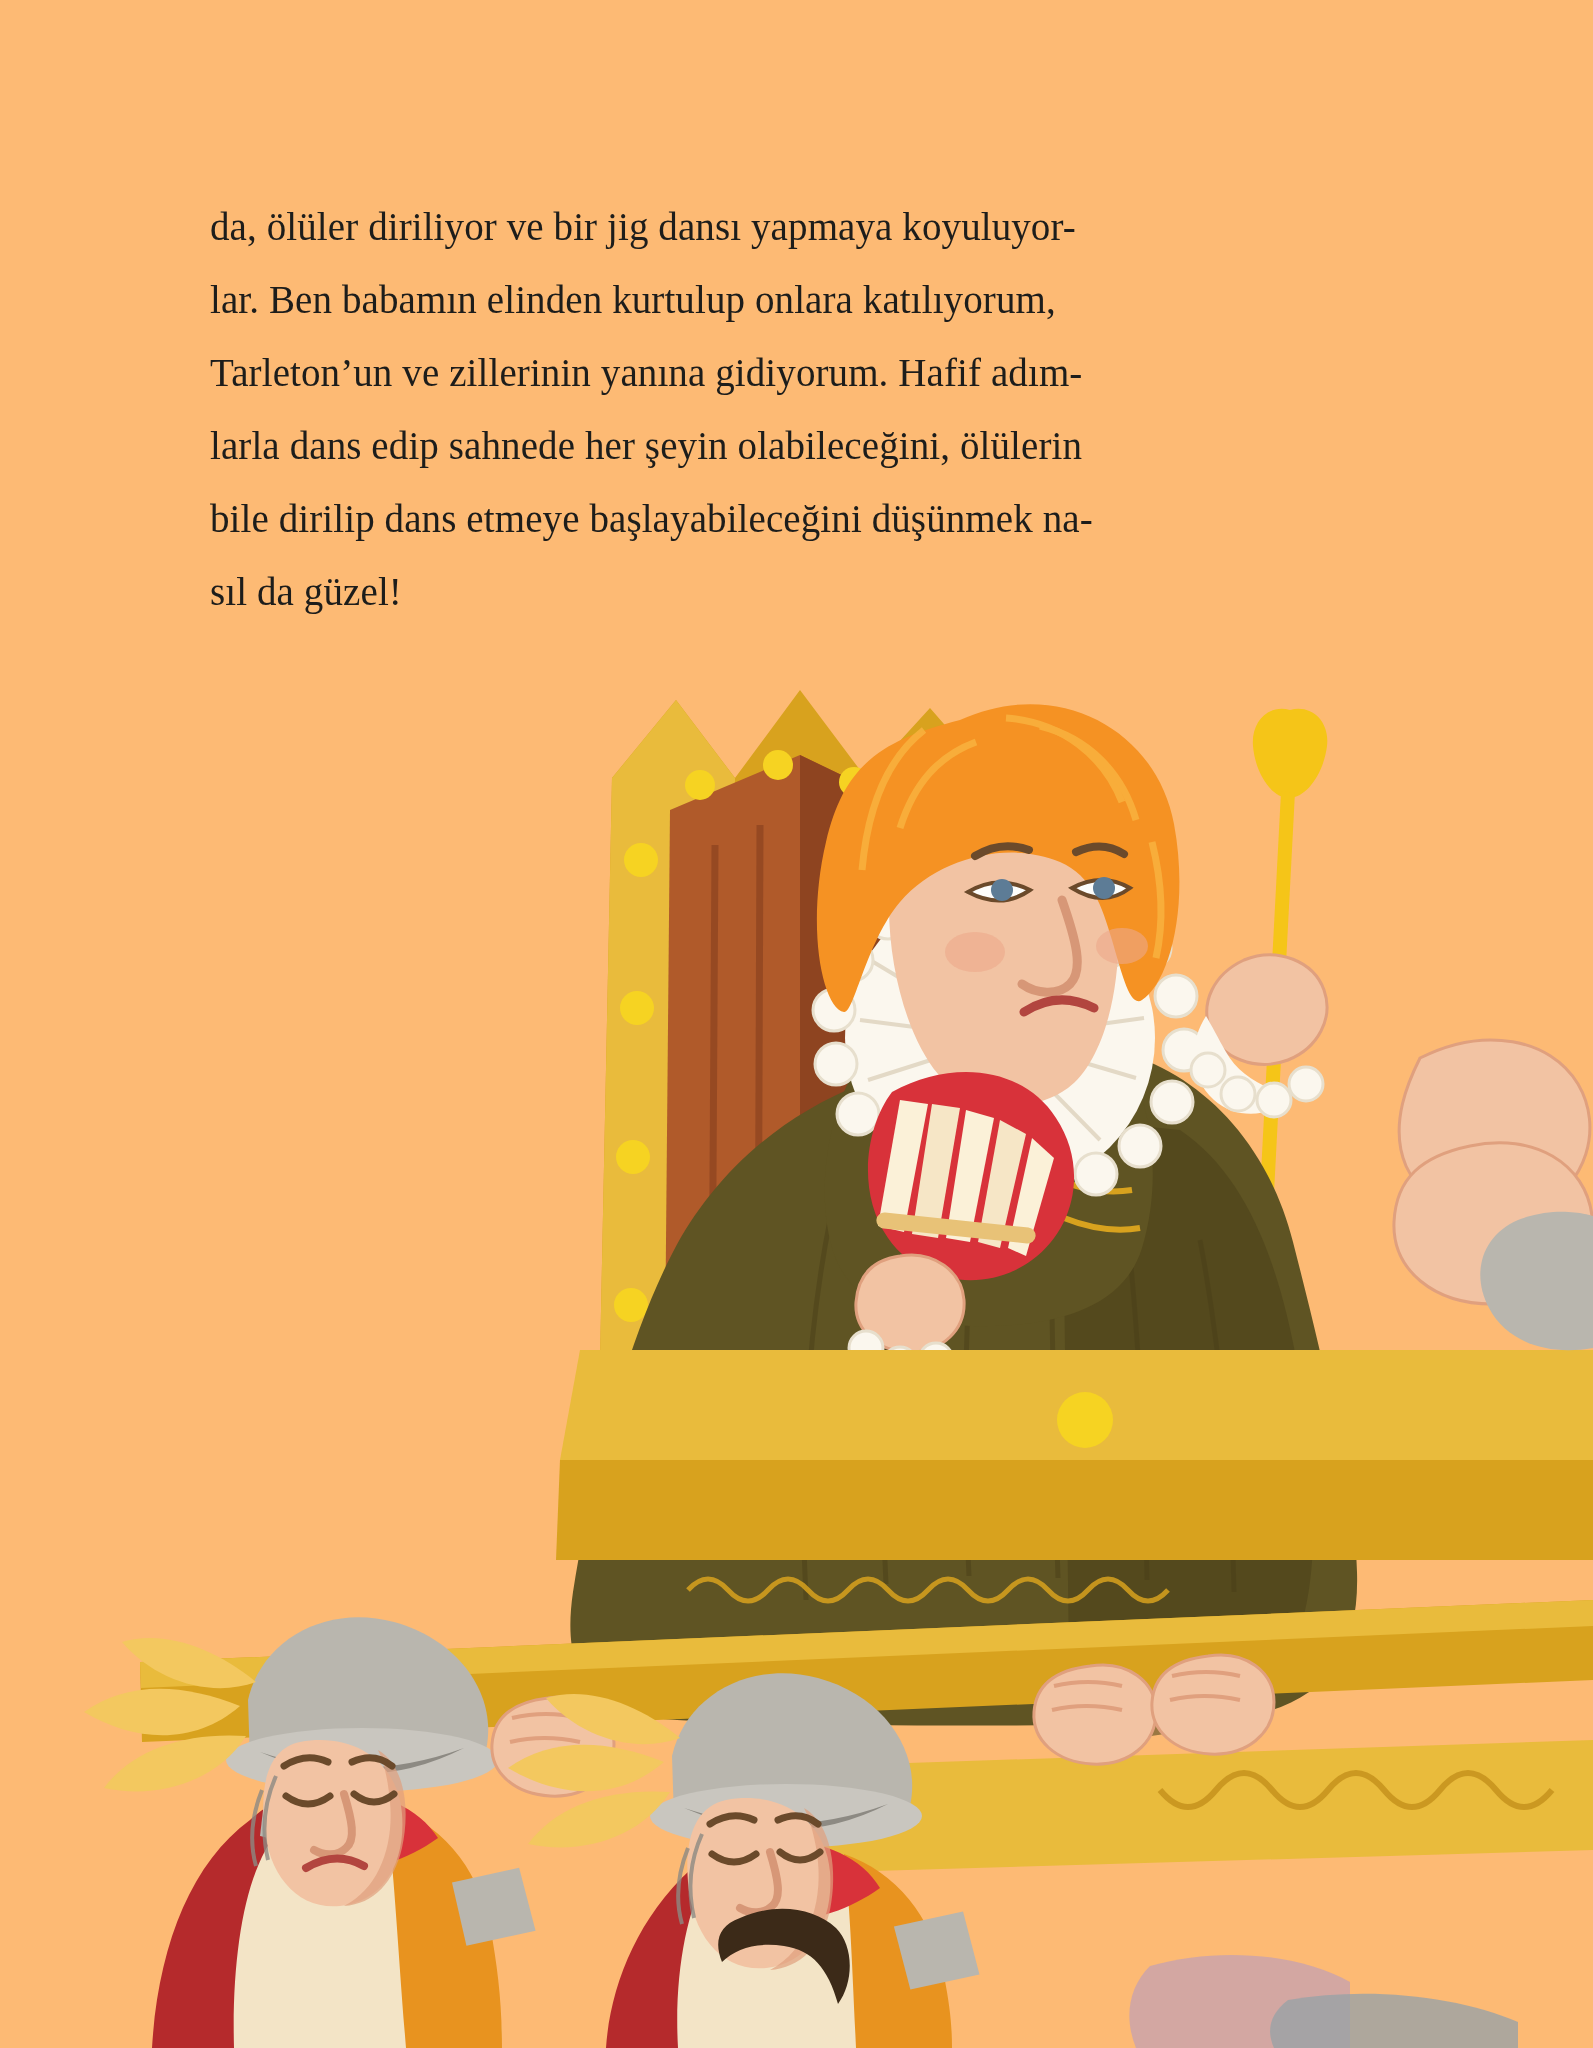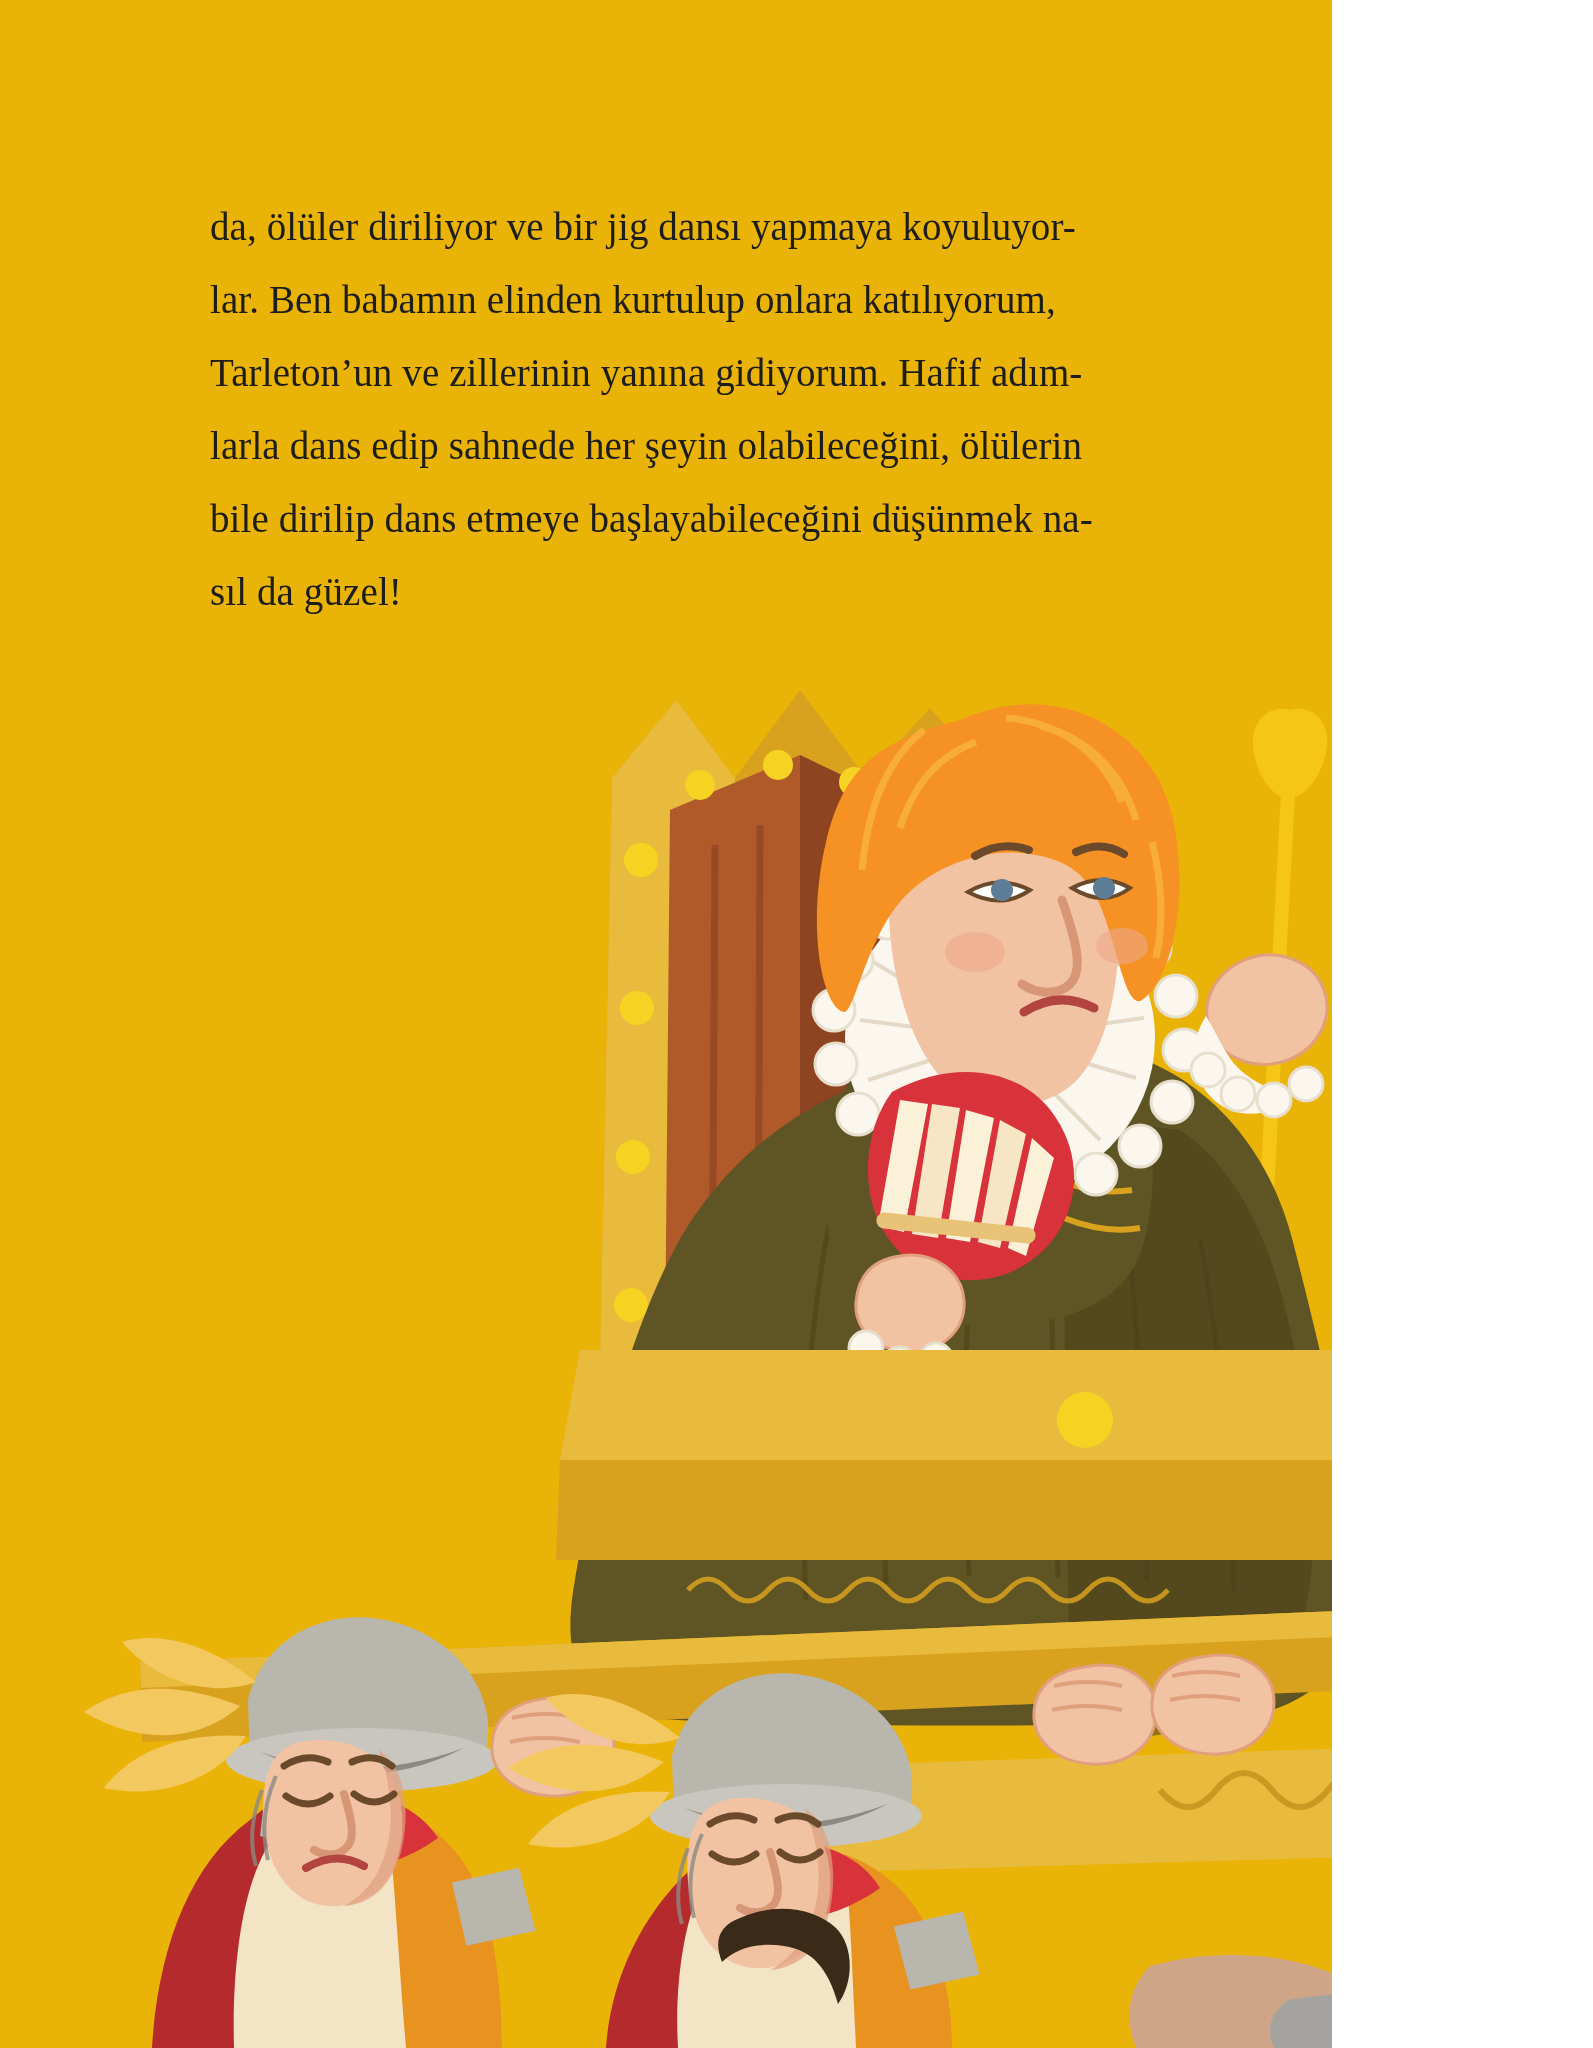--- a/index.html
+++ b/index.html
@@ -2,23 +2,23 @@
 <html lang="tr"><head>
 <meta charset="utf-8">
 <style>
   html, body {
     margin: 0;
     padding: 0;
     background: #ffffff;
   }
   .page {
     position: relative;
-    width: 1332px;
+    width: 1593px;
     height: 2048px;
-    background: #eab308;
+    background: #fdba74;
     overflow: hidden;
     font-family: "Liberation Serif", serif;
   }
 
   
   .text-block {
     position: absolute;
     left: 210px;
     top: 190px;
     width: 1180px;

